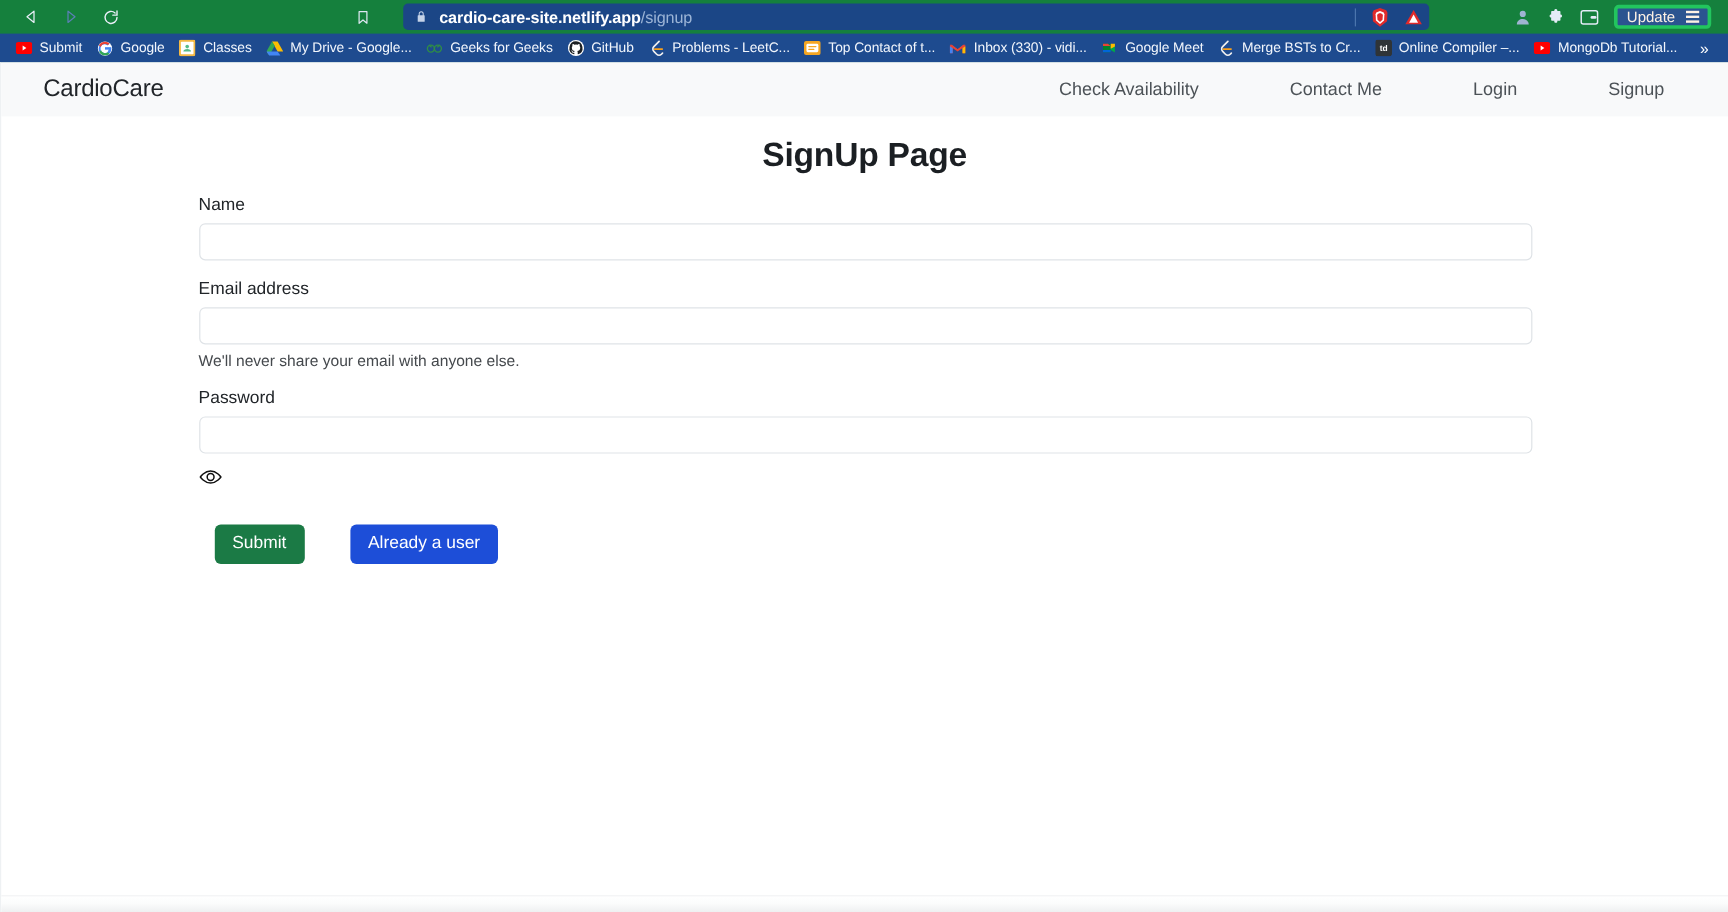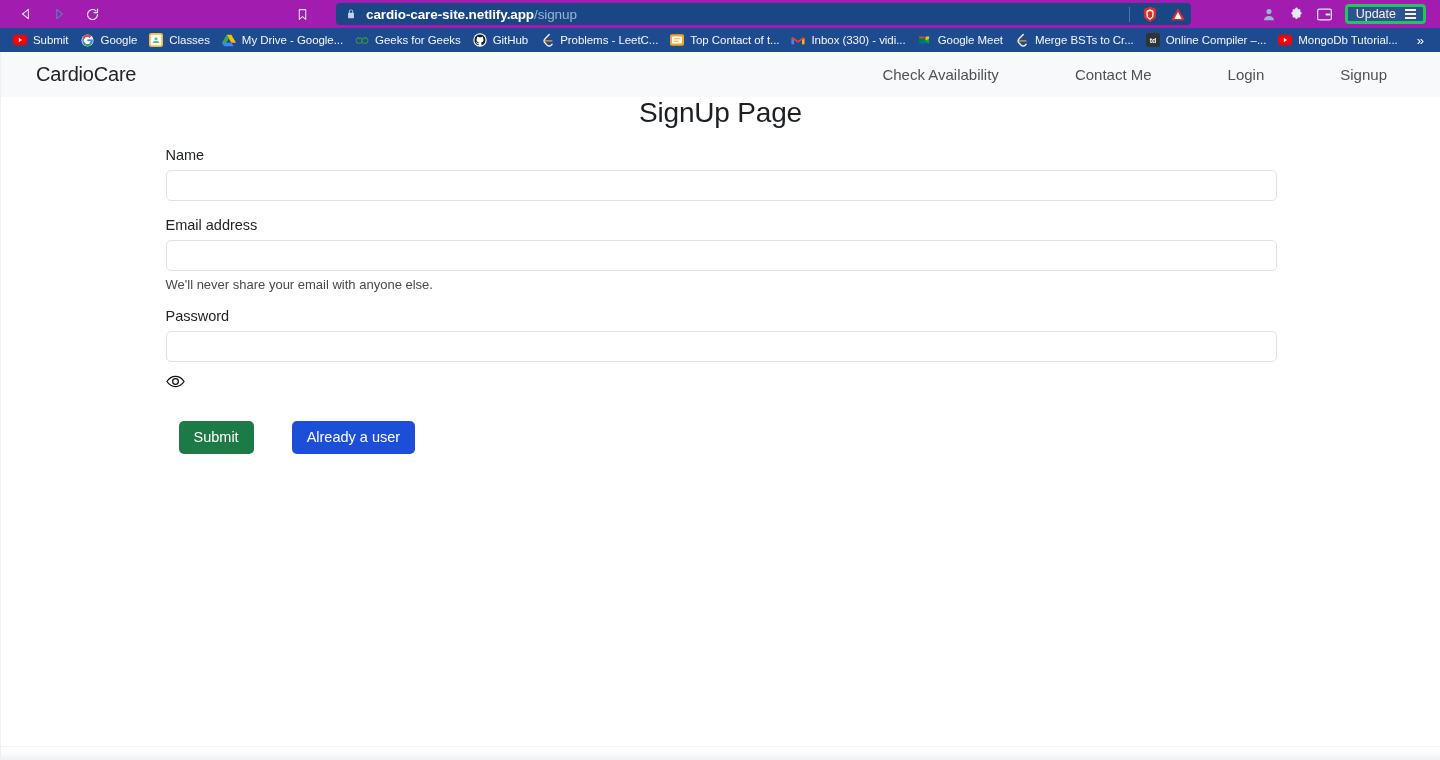--- a/index.html
+++ b/index.html
@@ -5,21 +5,21 @@
   * { box-sizing: border-box; margin: 0; padding: 0; }
   html, body {
     width: 1440px; height: 760px;
     font-family: "Liberation Sans", sans-serif;
     background: #ffffff;
     overflow: hidden;
   }
 
   
   .browser-chrome {
-    background: #a21caf;
+    background: #15803d;
     width: 1440px;
   }
   .toolbar {
     height: 28px;
     display: flex;
     align-items: center;
     padding: 0 8px;
     position: relative;
   }
   .nav-btns { display: flex; align-items: center; gap: 13px; padding-left: 8px; }
@@ -162,22 +162,23 @@
     color: #4c5257;
     padding: 0 18px;
     margin-left: 40px;
   }
   .nav-link:first-child { margin-left: 0; }
 
   .content { padding-top: 0px; }
   .page-title {
     text-align: center;
     font-size: 28px;
-    font-weight: 400;
+    font-weight: 700;
     color: #1b1f23;
+    margin-top: 16px;
     letter-spacing: -0.2px;
   }
 
   .form-wrap {
     width: 1112px;
     margin: 0 auto;
     padding-top: 18px;
     padding-left: 1px;
   }
   .field-group { margin-bottom: 16px; }

